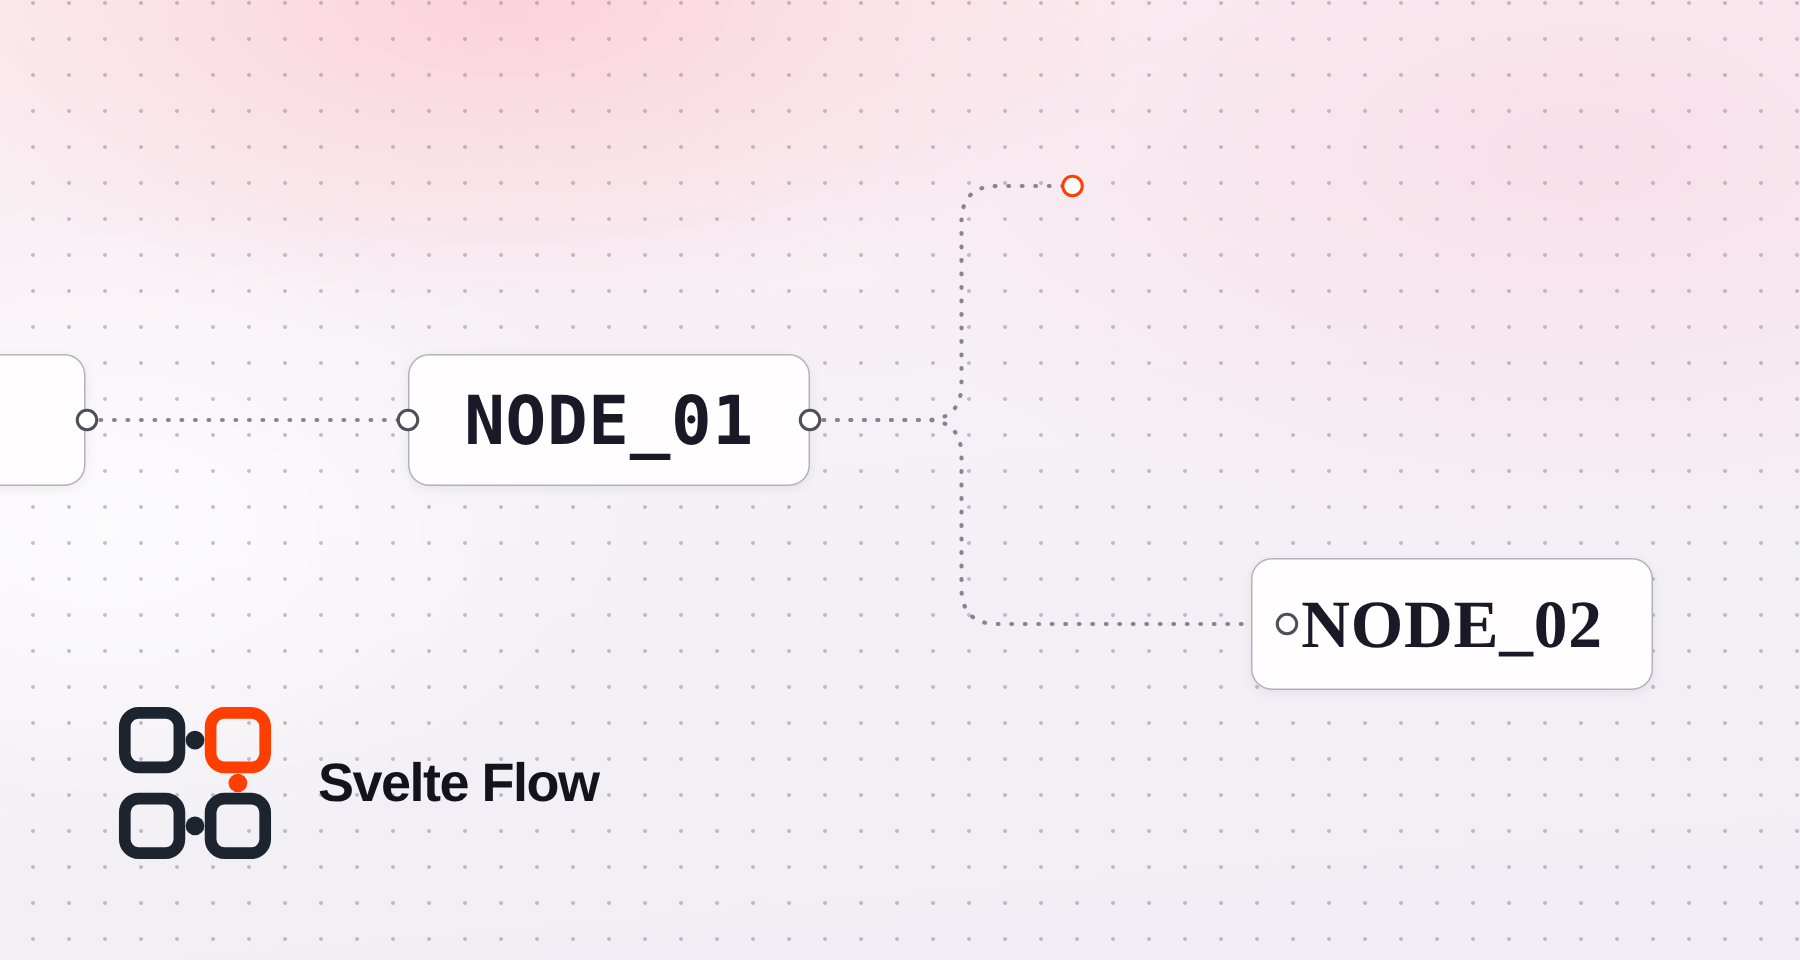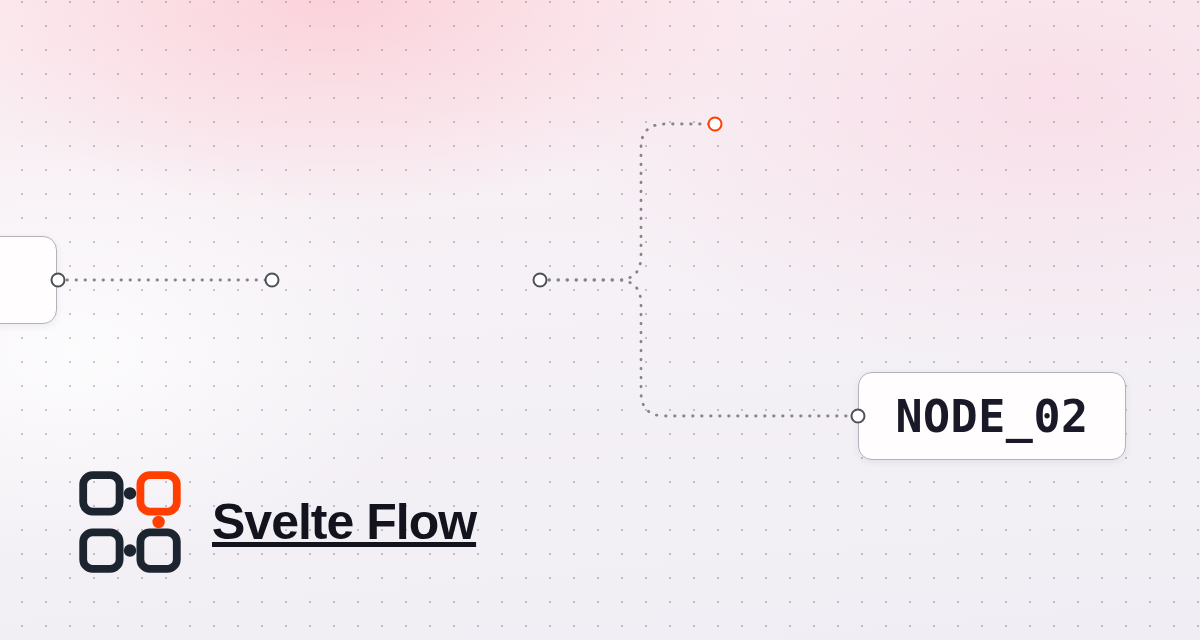--- a/index.html
+++ b/index.html
@@ -49,21 +49,21 @@
     border-radius:14px;
     box-shadow:0 2px 8px rgba(25,25,45,0.07);
     font-family:"DejaVu Sans Mono","Liberation Mono",monospace;
     font-weight:700;
     color:var(--node-text);
     letter-spacing:0.5px;
     cursor:grab;
   }
   .node-partial{left:-123px;top:236px;width:180px;height:88px;}
   .node-01{left:272px;top:236px;width:268px;height:88px;font-size:45px;}
-  .node-02{left:858px;top:372px;width:268px;height:88px;font-size:45px;}
+  .node-02{left:834px;top:372px;width:268px;height:88px;font-size:45px;font-family:Liberation Serif, serif;}
   .node-output{
     left:715px;top:72px;width:242px;height:104px;font-size:47px;
     border:2px solid var(--accent);
     color:var(--accent);
     background:#fffdfc;
   }
 
   .handle{
     position:absolute;width:15px;height:15px;border-radius:50%;
     background:#ffffff;border:2.6px solid var(--handle-border);
@@ -71,40 +71,42 @@
     cursor:crosshair;
   }
   .handle.orange{border-color:var(--accent);}
 
   .brand{
     position:absolute;left:78px;top:466px;height:112px;
     display:flex;align-items:center;gap:30px;
   }
   .brand svg{display:block;}
   .brand-name{
-    font-size:50px;font-weight:800;color:var(--brand-text);
+    font-size:36px;font-weight:800;color:var(--brand-text);
     letter-spacing:-1px;
-    text-decoration:underline;
   }
 </style>
 </head>
 <body>
 
 <div class="stage">
 
   <div class="dot-grid"></div>
 
   <svg class="edges" viewBox="0 0 1200 640">
     <path class="edge" d="M 58 280 H 272"></path>
     <path class="edge" d="M 540 280 H 617 Q 641 280 641 256 V 148 Q 641 124 665 124 H 715"></path>
     <path class="edge" d="M 540 280 H 617 Q 641 280 641 304 V 392 Q 641 416 665 416 H 858"></path>
   </svg>
 
   <div class="node node-partial"></div>
 
+  <div class="node node-01">
+    <span>NODE_01</span>
+  </div>
 
 
   <div class="node node-02">
     <span>NODE_02</span>
   </div>
 
   <div class="handle" style="left:58px;top:280px"></div>
   <div class="handle" style="left:272px;top:280px"></div>
   <div class="handle" style="left:540px;top:280px"></div>
   <div class="handle orange" style="left:715px;top:124px"></div>

